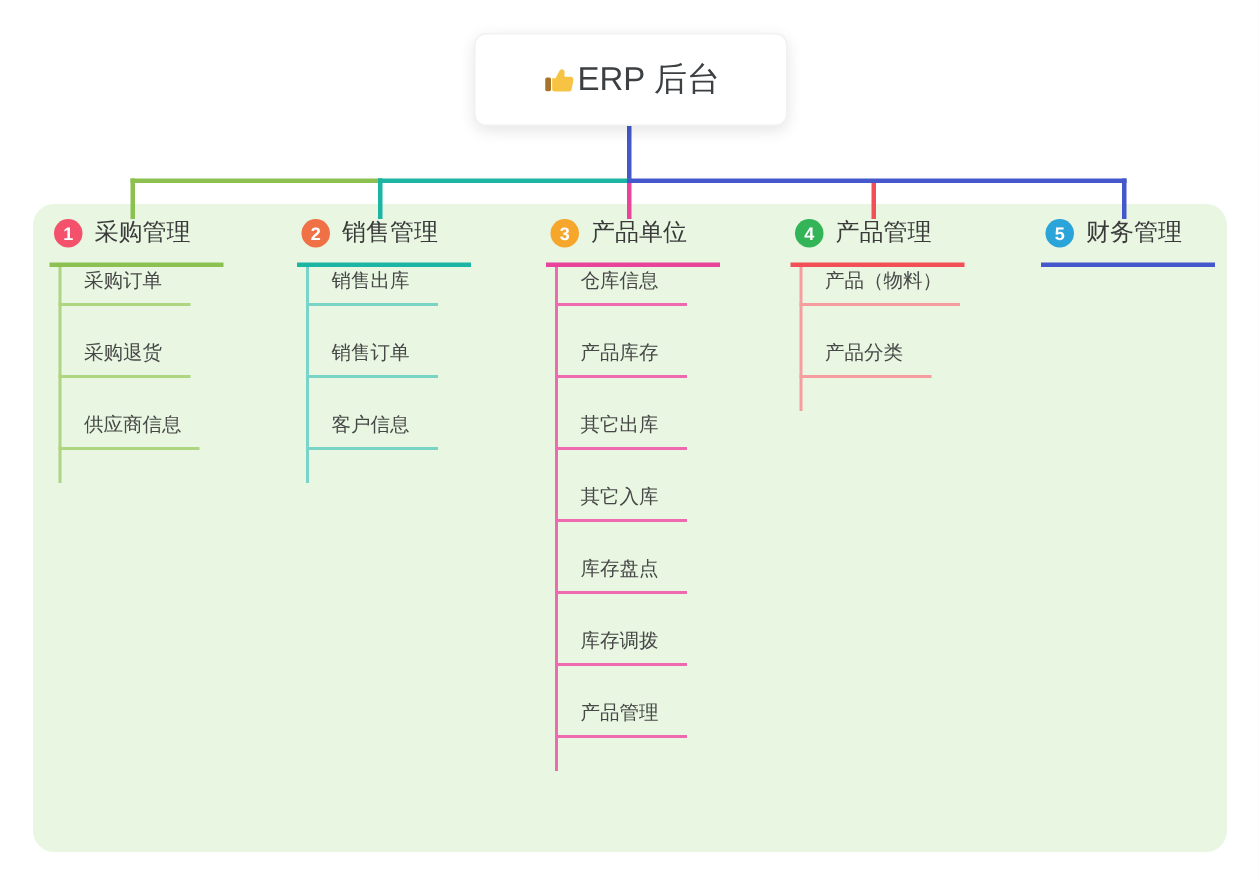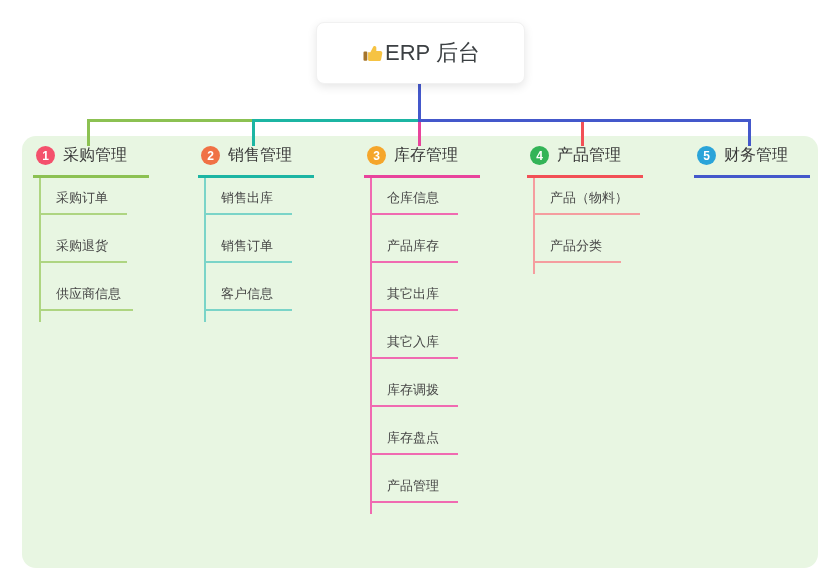--- a/index.html
+++ b/index.html
@@ -28,21 +28,21 @@
     font-size:16px;color:#3a3a3a;font-weight:500;white-space:nowrap;
     cursor:default;
   }
   .num-circle{
     flex:0 0 auto;width:19px;height:19px;border-radius:50%;
     color:#ffffff;font-size:12px;font-weight:bold;
     display:flex;align-items:center;justify-content:center;
   }
   .children{position:relative;margin-left:6px;}
   .vline{position:absolute;left:0;top:0;bottom:0;width:2px;background:var(--child-line);}
-  .child{height:48px;display:flex;align-items:center;}
+  .child{height:48px;display:flex;align-items:flex-start;}
   .child-label{
     display:inline-block;box-sizing:border-box;min-width:88px;
     padding:0 12px 6px 17px;border-bottom:2px solid var(--child-line);
     font-size:13px;color:#474747;white-space:nowrap;cursor:default;
   }
 </style>
 </head>
 <body>
 
 <div class="canvas">
@@ -101,41 +101,41 @@
       <span class="child-label">销售订单</span>
     </div>
         <div class="child">
       <span class="child-label">客户信息</span>
     </div>
       </div>
     </div>
     <div class="branch" style="left: 364px; --line: #e8449c; --child-line: #f06ab1;">
       <div class="branch-header">
         <span class="num-circle" style="background: rgb(245, 166, 43);">3</span>
-        <span class="branch-label">库存管理</span>
+        <span class="branch-label">产品单位</span>
       </div>
       <div class="children">
         <div class="vline"></div>
       <div class="child">
       <span class="child-label">仓库信息</span>
     </div>
         <div class="child">
       <span class="child-label">产品库存</span>
     </div>
         <div class="child">
       <span class="child-label">其它出库</span>
     </div>
         <div class="child">
       <span class="child-label">其它入库</span>
     </div>
         <div class="child">
-      <span class="child-label">库存调拨</span>
+      <span class="child-label">库存盘点</span>
     </div>
         <div class="child">
-      <span class="child-label">库存盘点</span>
+      <span class="child-label">库存调拨</span>
     </div>
         <div class="child">
       <span class="child-label">产品管理</span>
     </div>
       </div>
     </div>
     <div class="branch" style="left: 527px; --line: #f25056; --child-line: #f59d9f;">
       <div class="branch-header">
         <span class="num-circle" style="background: rgb(51, 180, 87);">4</span>
         <span class="branch-label">产品管理</span>

